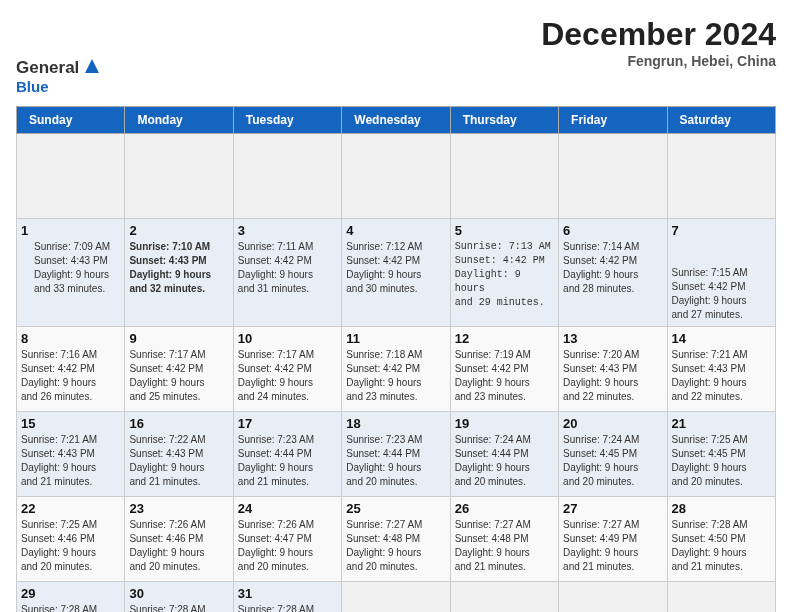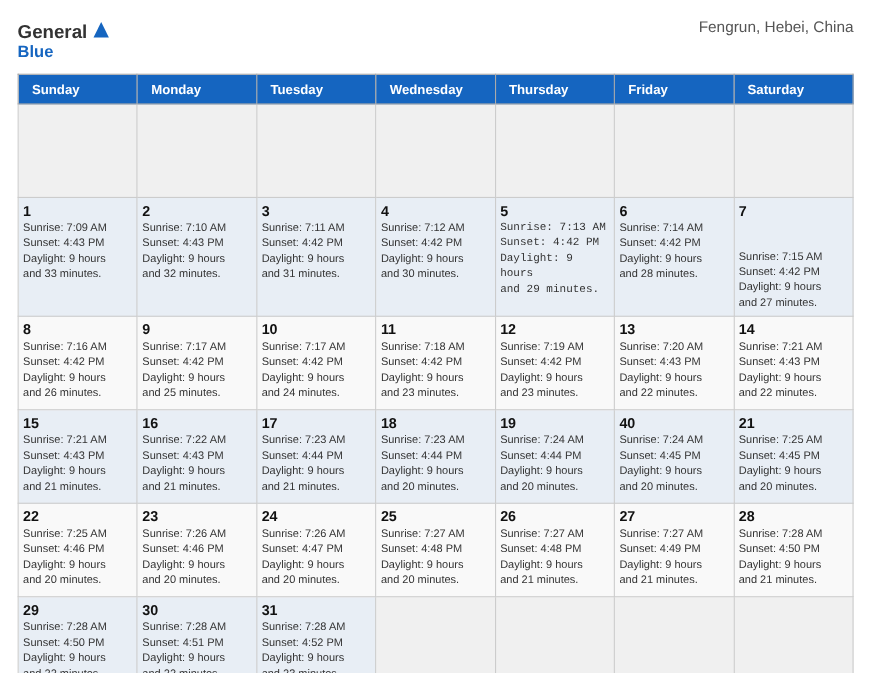--- a/index.html
+++ b/index.html
@@ -12,32 +12,34 @@
     }
     .header {
       display: flex;
       justify-content: space-between;
       align-items: flex-start;
       margin-bottom: 10px;
     }
     .logo {
       display: flex;
       align-items: flex-end;
+      margin-top: 39px;
     }
     .title-block {
       text-align: right;
     }
     .month-title {
       font-size: 32px;
       font-weight: bold;
       color: #222;
     }
     .subtitle {
       font-size: 14px;
       color: #555;
+      font-weight: bold;
     }
     table {
       width: 100%;
       border-collapse: collapse;
       font-size: 11px;
     }
     thead tr th {
       background-color: #1565c0;
       color: #fff;
       padding: 6px 12px;
@@ -86,20 +88,21 @@
         General<span style="display:inline-block;vertical-align:middle;margin-left:2px;">
           <svg width="22" height="22" viewBox="0 0 22 22">
             <polygon points="4,18 11,4 18,18" fill="#1565c0"></polygon>
           </svg>
         </span>
       </div>
       <div style="font-size:15px;font-weight:bold;color:#1565c0;line-height:1.2;margin-top:-4px;">Blue</div>
     </div>
   </div>
   <div class="title-block">
+    <div class="month-title">December 2024</div>
     <div class="subtitle">Fengrun, Hebei, China</div>
   </div>
 </div>
 
 <table>
   <thead>
     <tr>
     <th>Sunday</th>
         <th>Monday</th>
         <th>Tuesday</th>
@@ -115,28 +118,28 @@
         <td class="empty"></td>
         <td class="empty"></td>
         <td class="empty"></td>
         <td class="empty"></td>
         <td class="empty"></td>
         <td class="empty"></td>
       </tr>
       <tr>
         <td>
           <span class="day-num">1</span>
-          <div class="day-info" style="white-space: pre-line;">Sunrise: 7:09 AM
+          <div class="day-info" style="white-space: pre-line; margin-left: 13px;">Sunrise: 7:09 AM
 Sunset: 4:43 PM
 Daylight: 9 hours
 and 33 minutes.</div>
         </td>
         <td>
           <span class="day-num">2</span>
-          <div class="day-info" style="white-space: pre-line;">Sunrise: 7:10 AM
+          <div class="day-info" style="white-space: pre-line; font-weight: bold;">Sunrise: 7:10 AM
 Sunset: 4:43 PM
 Daylight: 9 hours
 and 32 minutes.</div>
         </td>
         <td>
           <span class="day-num">3</span>
           <div class="day-info" style="white-space: pre-line;">Sunrise: 7:11 AM
 Sunset: 4:42 PM
 Daylight: 9 hours
 and 31 minutes.</div>
@@ -251,21 +254,21 @@
 and 20 minutes.</div>
         </td>
         <td>
           <span class="day-num">19</span>
           <div class="day-info" style="white-space: pre-line;">Sunrise: 7:24 AM
 Sunset: 4:44 PM
 Daylight: 9 hours
 and 20 minutes.</div>
         </td>
         <td>
-          <span class="day-num">40</span>
+          <span class="day-num">20</span>
           <div class="day-info" style="white-space: pre-line;">Sunrise: 7:24 AM
 Sunset: 4:45 PM
 Daylight: 9 hours
 and 20 minutes.</div>
         </td>
         <td>
           <span class="day-num">21</span>
           <div class="day-info" style="white-space: pre-line;">Sunrise: 7:25 AM
 Sunset: 4:45 PM
 Daylight: 9 hours

